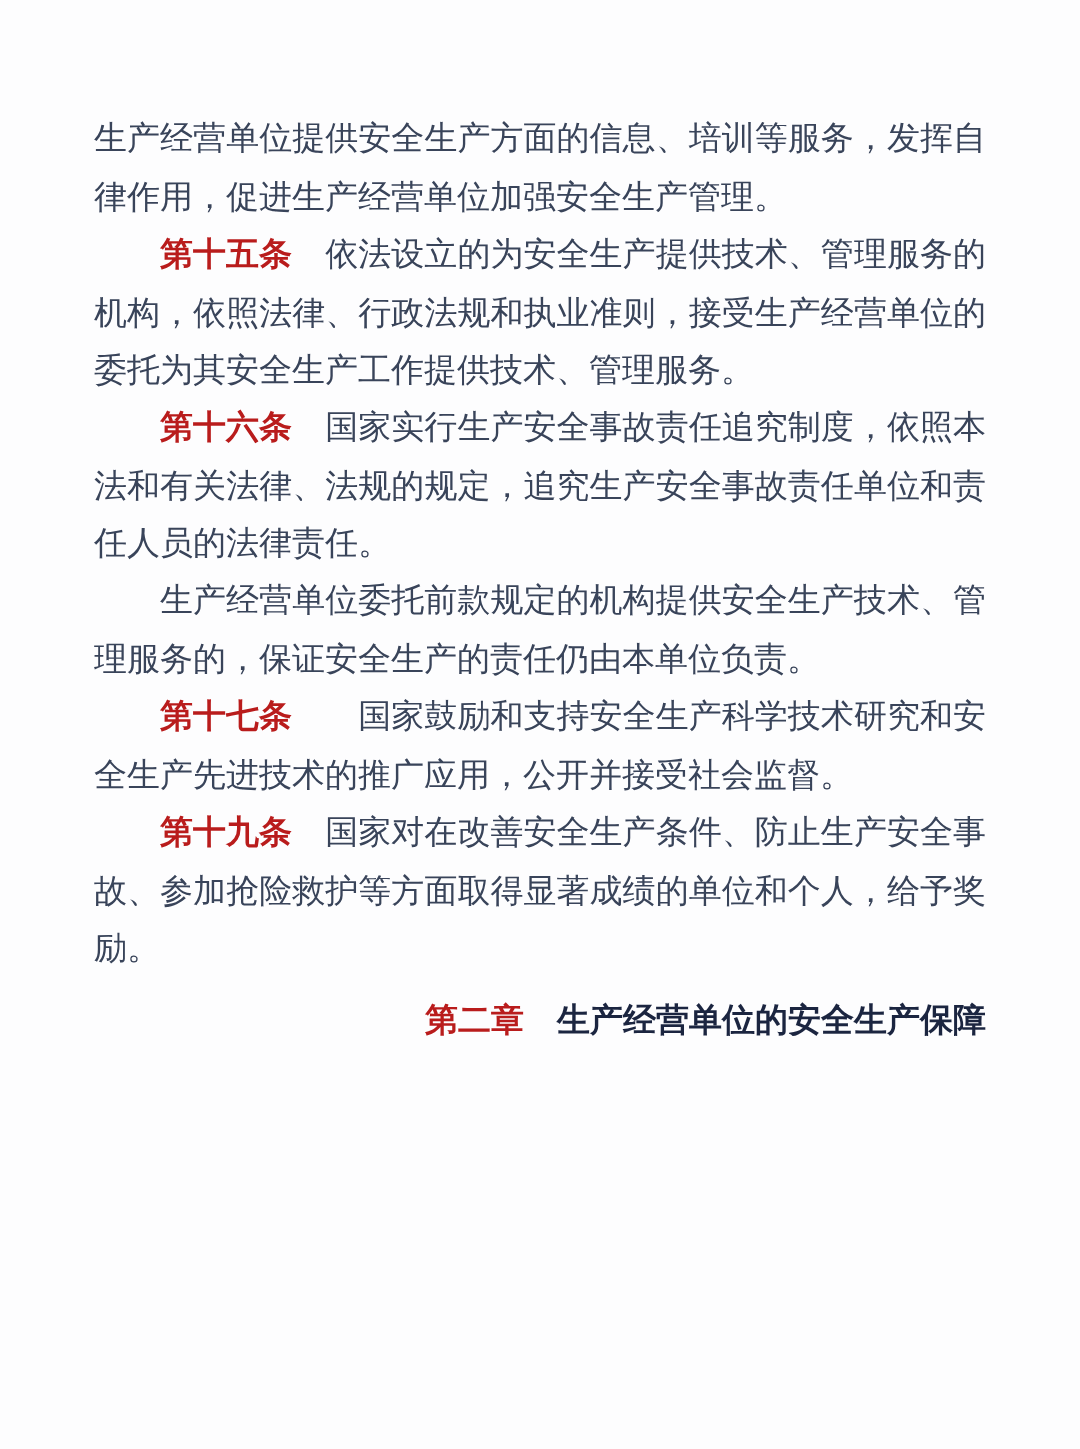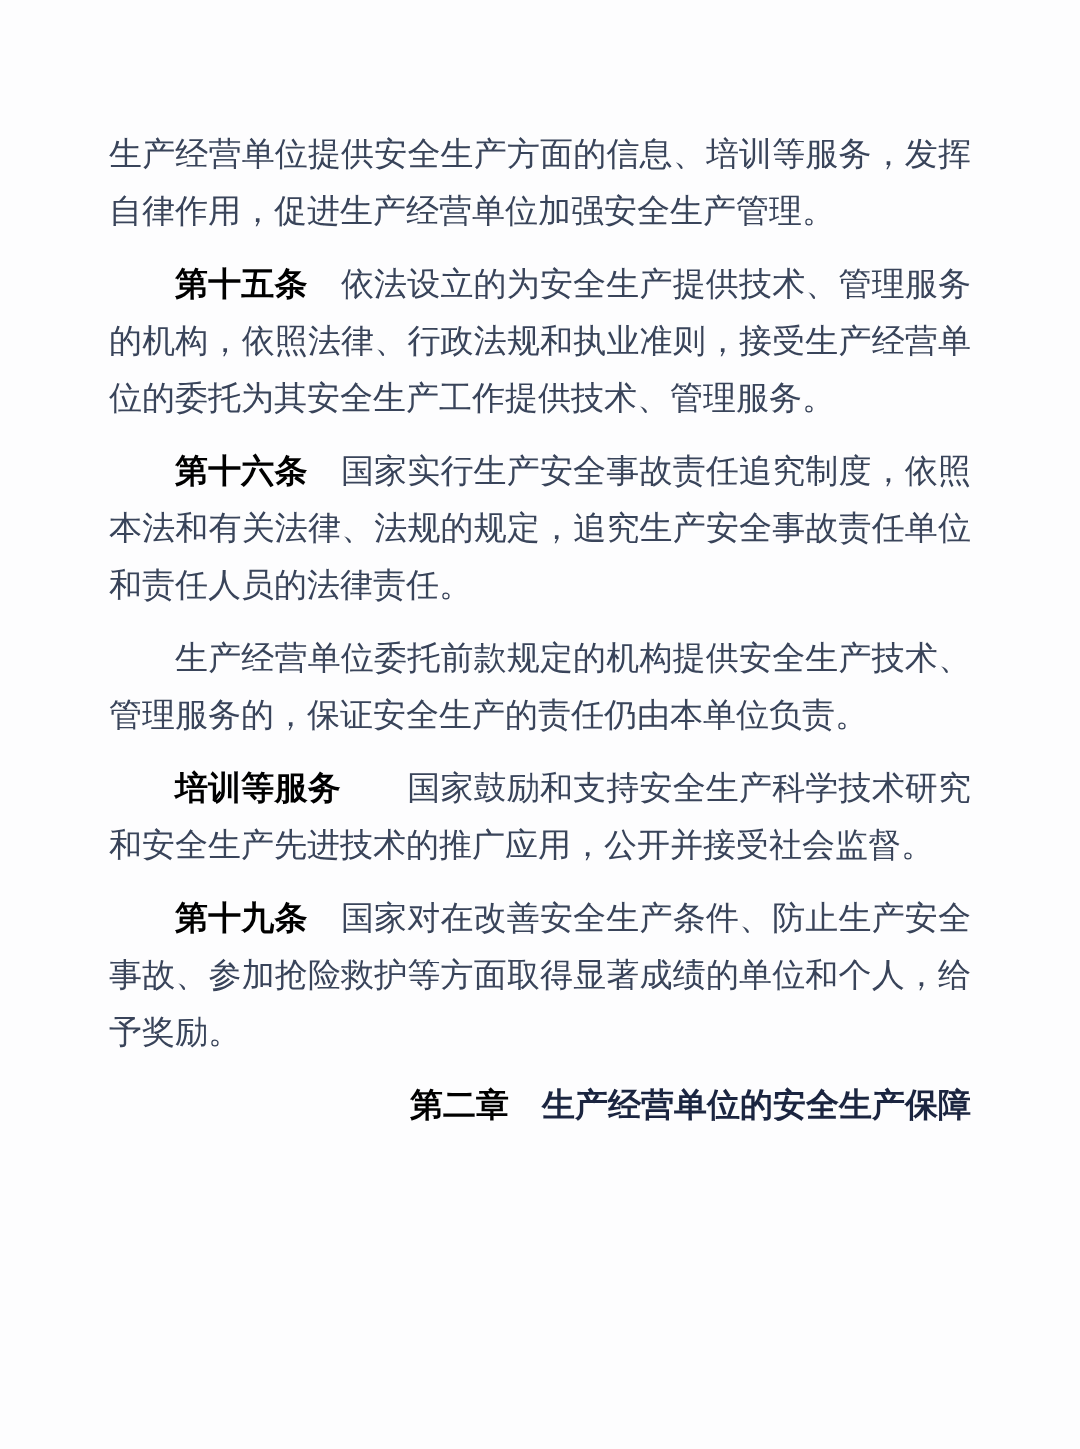--- a/index.html
+++ b/index.html
@@ -17,30 +17,30 @@
   .content{
     position:absolute;
     left:94px;top:110px;width:892px;
     font-size:33px;
     line-height:57px;
     color:#39445a;
     text-align:justify;
     text-justify:inter-ideograph;
   }
   .content p{
-    margin:15px;
+    margin:0;
     padding:0;
   }
   .content p.indent{
     text-indent:2em;
   }
   .article-head{
     font-weight:bold;
-    color:#000000;
-    font-family:Liberation Sans, sans-serif;
+    color:#b91c1c;
+    font-family:Liberation Mono, monospace;
   }
   .chapter{
     text-align:right;
     font-weight:bold;
     color:#1b2540;
     font-family:"Liberation Sans","DejaVu Sans",sans-serif;
     margin-top:14px !important;
     margin-bottom:8px !important;
   }
   .chapter .article-head{
@@ -54,20 +54,20 @@
   <div class="content" id="doc-content">
   <p><span class="article-head"></span><span></span><span>生产经营单位提供安全生产方面的信息、培训等服务，发挥自律作用，促进生产经营单位加强安全生产管理。</span></p>
 
   <p class="indent"><span class="article-head">第十五条</span><span>　</span><span>依法设立的为安全生产提供技术、管理服务的机构，依照法律、行政法规和执业准则，接受生产经营单位的委托为其安全生产工作提供技术、管理服务。</span></p>
 
   <p class="indent"><span class="article-head">第十六条</span><span>　</span><span>国家实行生产安全事故责任追究制度，依照本法和有关法律、法规的规定，追究生产安全事故责任单位和责任人员的法律责任。</span></p>
 
   <p class="indent"><span class="article-head"></span><span></span><span>生产经营单位委托前款规定的机构提供安全生产技术、管理服务的，保证安全生产的责任仍由本单位负责。</span></p>
 
 
-  <p class="indent"><span class="article-head">培训等服务</span><span>　　</span><span>国家鼓励和支持安全生产科学技术研究和安全生产先进技术的推广应用，公开并接受社会监督。</span></p>
+  <p class="indent"><span class="article-head">第十七条</span><span>　　</span><span>国家鼓励和支持安全生产科学技术研究和安全生产先进技术的推广应用，公开并接受社会监督。</span></p>
 
   <p class="indent"><span class="article-head">第十九条</span><span>　</span><span>国家对在改善安全生产条件、防止生产安全事故、参加抢险救护等方面取得显著成绩的单位和个人，给予奖励。</span></p>
 
   <p class="chapter"><span class="article-head">第二章</span><span>　</span><span>生产经营单位的安全生产保障</span></p>
 
 </div>
 </div>
 
 </body></html>

